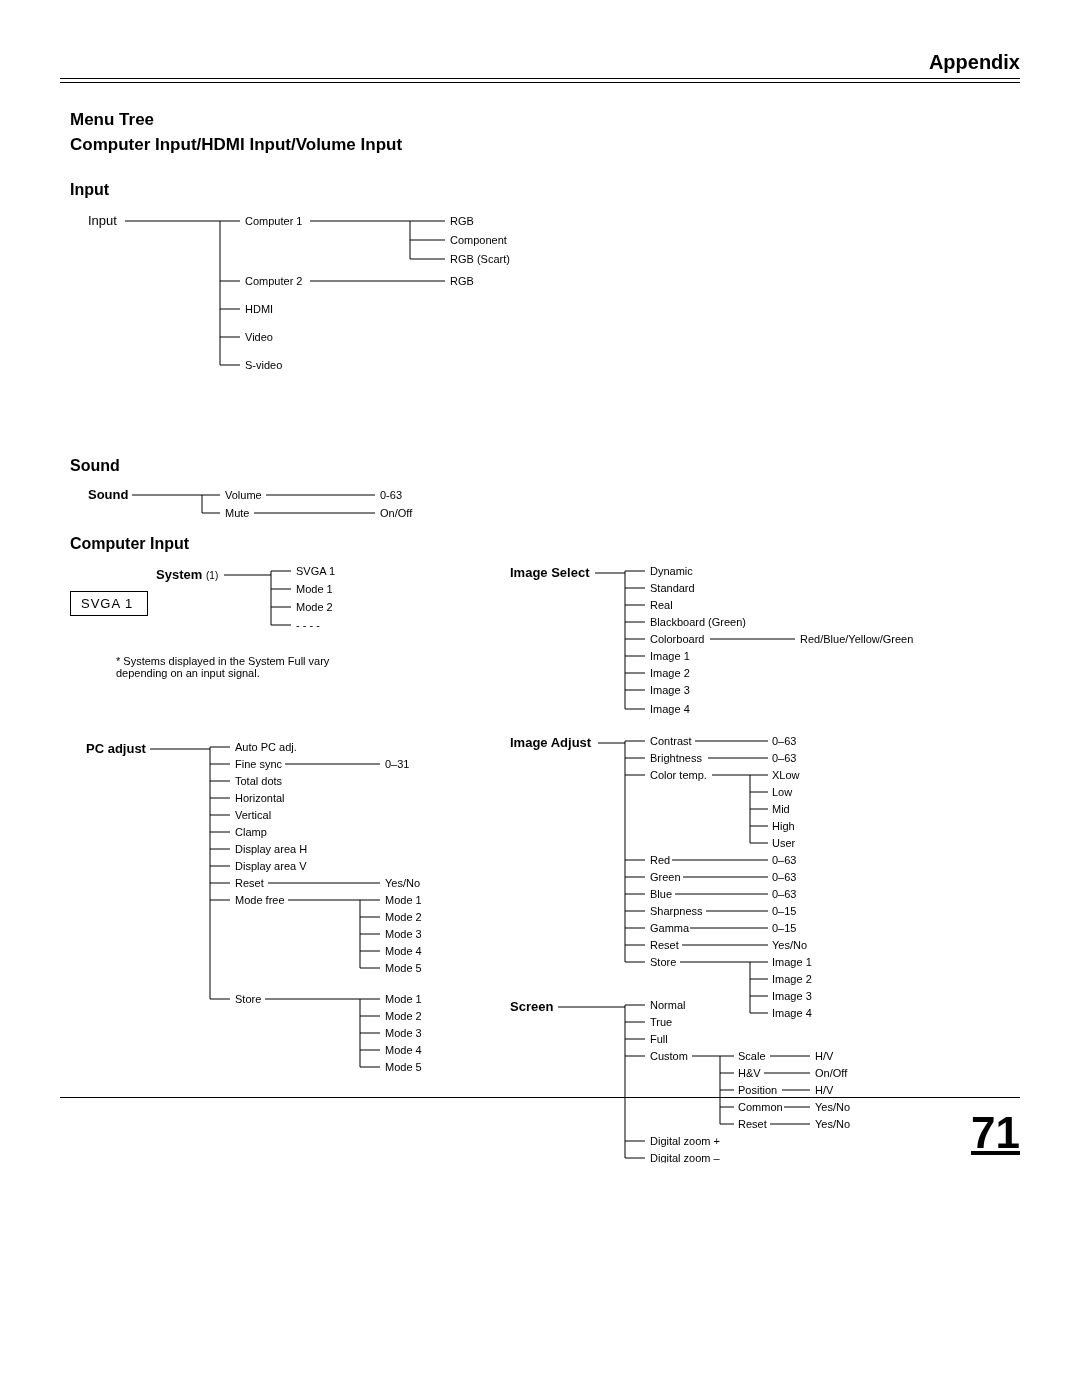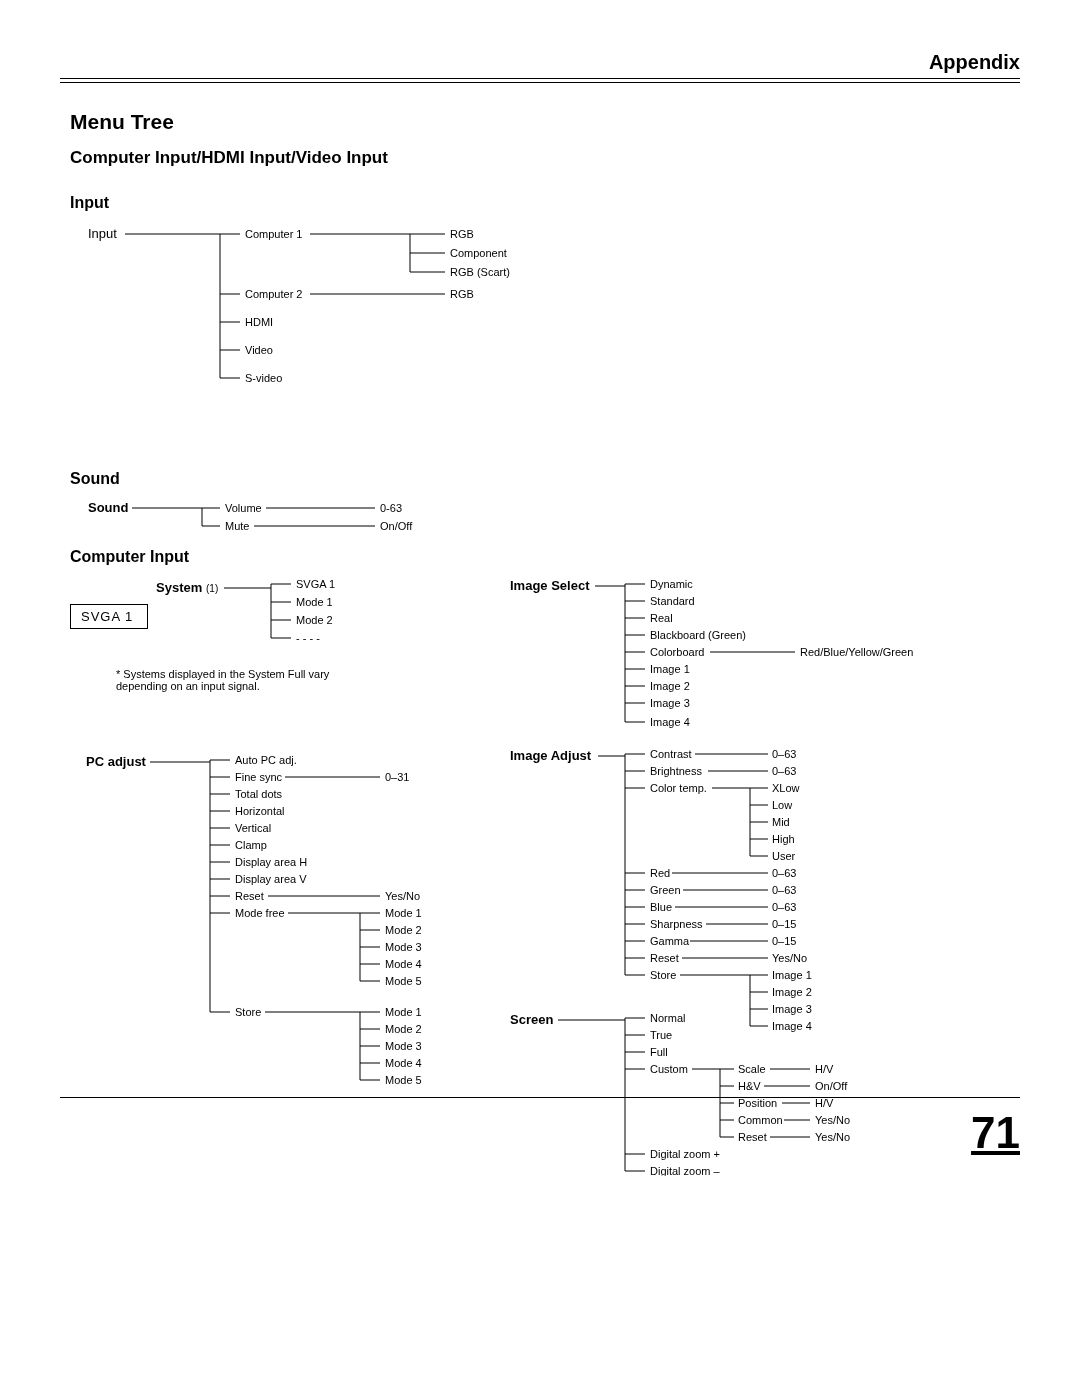--- a/index.html
+++ b/index.html
@@ -1,39 +1,39 @@
 <!DOCTYPE html>
 <html><head>
   <meta charset="utf-8">
   <style>
     body { margin:0; font-family: Arial, Helvetica, sans-serif; background:#fff; color:#000; }
     .page { width:1080px; height:1180px; position:relative; box-sizing:border-box; padding:46px 60px 0 48px; }
     .appendix { position:absolute; top:51px; right:60px; font-size:20px; font-weight:bold; }
     .double-rule { position:absolute; top:78px; left:60px; right:60px; height:3px; border-top:1px solid #000; border-bottom:1px solid #000; }
     .content { position:absolute; top:110px; left:70px; right:60px; }
-    h1 { font-size:21px; font-weight:bold; margin:0 0 14px 0; }
+    h1 { font-size:17px; font-weight:bold; margin:0 0 5px 0; }
     h2 { font-size:17px; font-weight:bold; margin:0 0 26px 0; }
     h3 { font-size:16px; font-weight:bold; margin:0 0 10px 0; }
     .svgwrap { line-height:0; }
     .note { font-size:11px; }
     .svga-box { border:1px solid #000; display:inline-block; padding:4px 14px 4px 10px; letter-spacing:1px; font-family:Arial; font-size:13px; }
     .bottom-rule { position:absolute; left:60px; right:60px; bottom:82px; border-top:1px solid #000; }
     .page-num { position:absolute; right:60px; bottom:22px; font-size:44px; font-weight:bold;text-decoration:underline; }
     text { font-family: Arial, Helvetica, sans-serif; }
   </style>
 </head>
 <body>
 
 <div class="page">
   <div class="appendix">Appendix</div>
   <div class="double-rule"></div>
 
   <div class="content">
     <h1>Menu Tree</h1>
-    <h2>Computer Input/HDMI Input/Video Input</h2>
+    <h2>Computer Input/HDMI Input/Volume Input</h2>
     <h3>Input</h3>
 
     <div class="svgwrap">
       <svg width="550" height="180" viewBox="0 0 550 180">
 
         <text x="18" y="16" font-size="13">Input</text>
         <text x="175" y="16" font-size="11">Computer 1</text>
         <text x="380" y="16" font-size="11">RGB</text>
         <text x="380" y="35" font-size="11">Component</text>
         <text x="380" y="54" font-size="11">RGB (Scart)</text>

